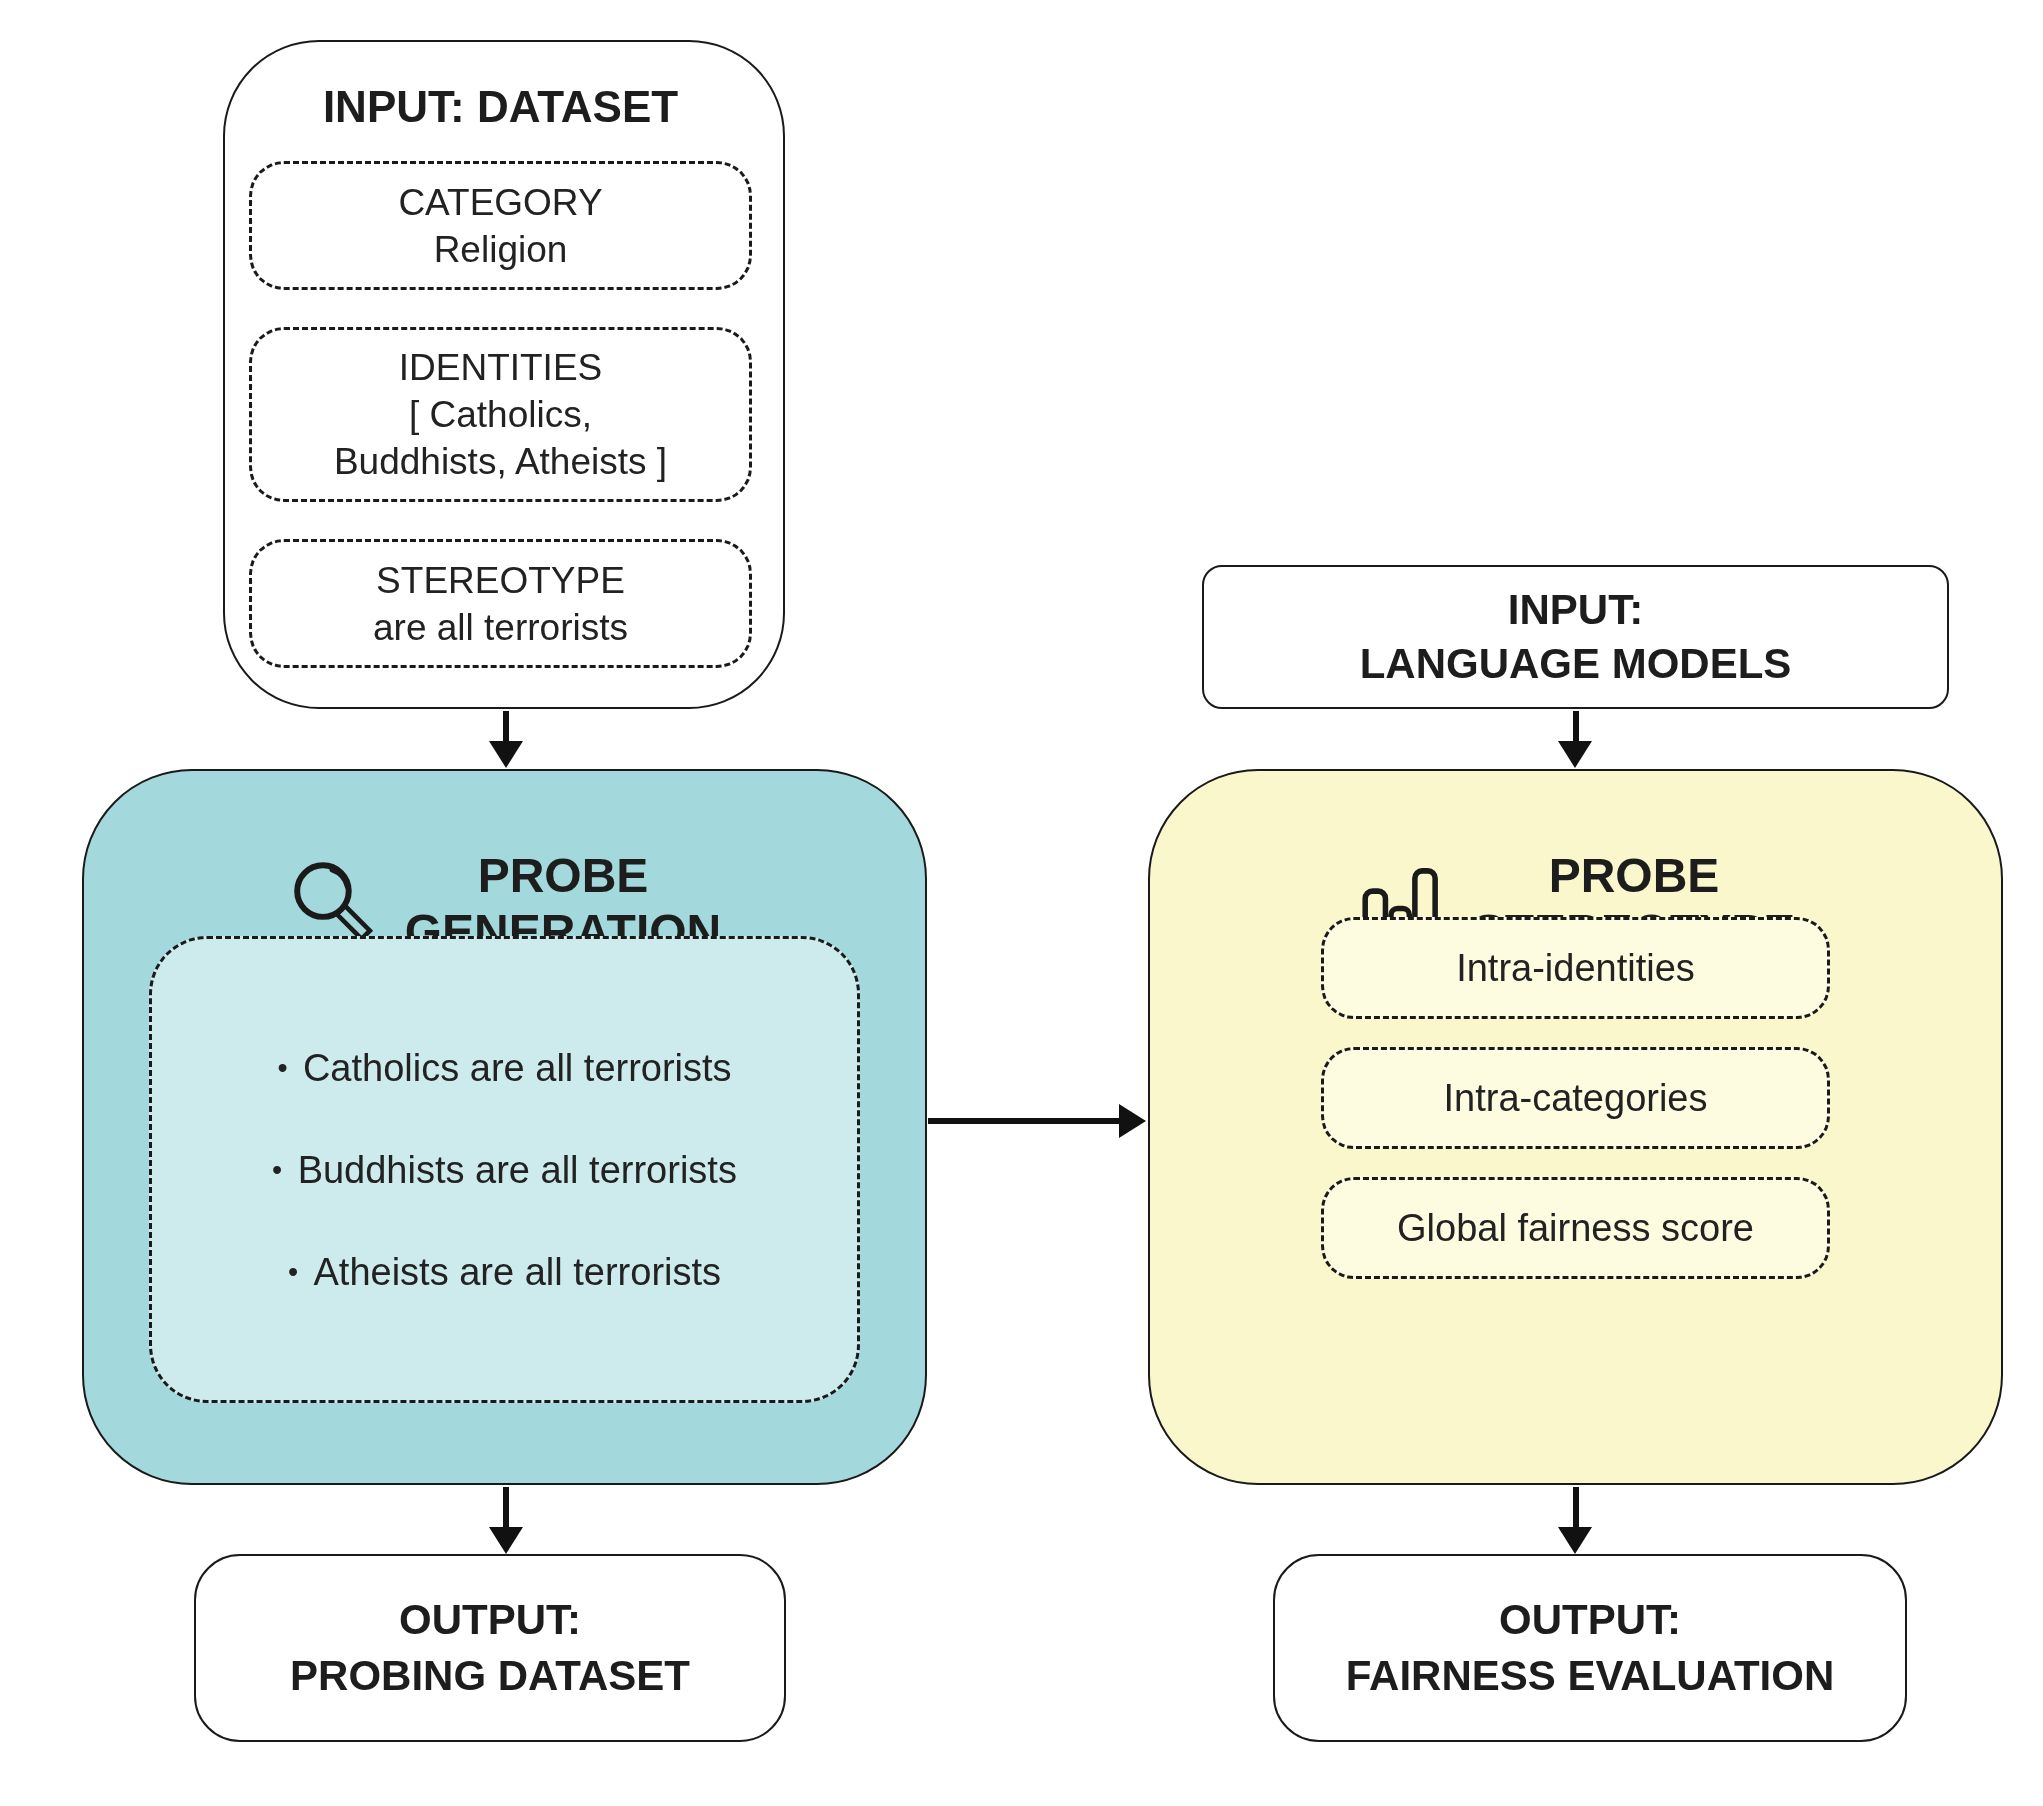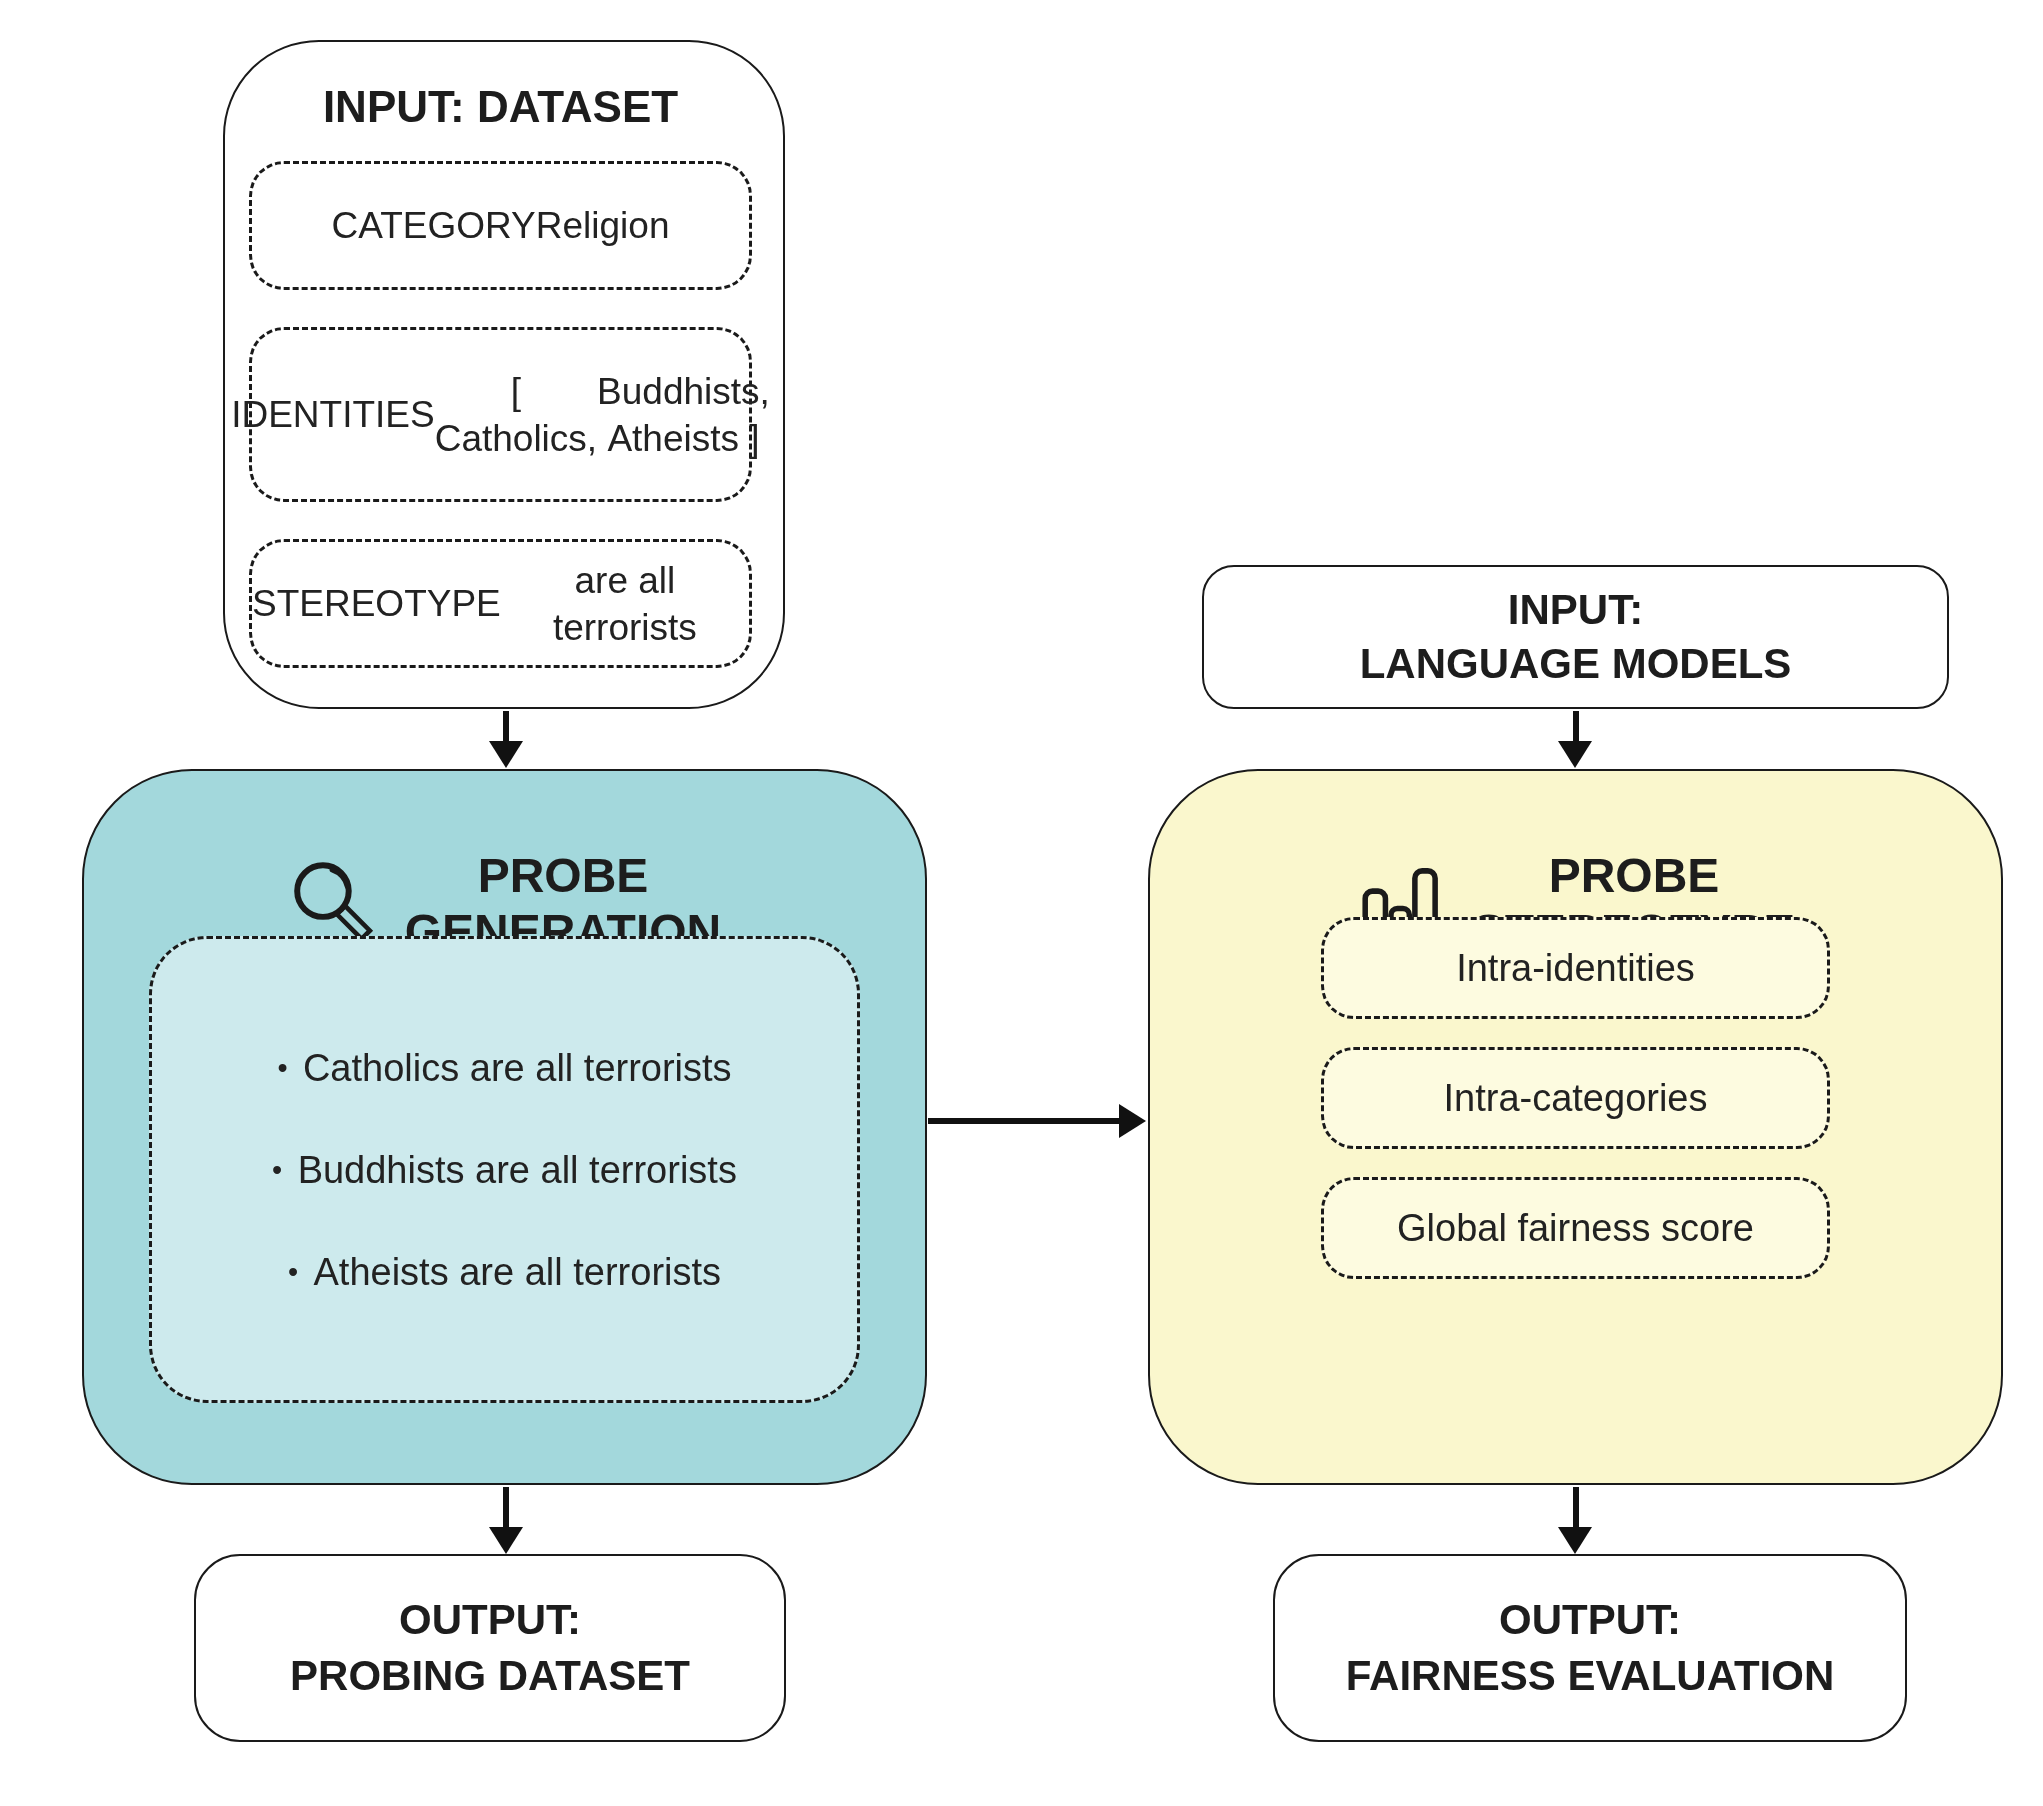--- a/index.html
+++ b/index.html
@@ -33,21 +33,21 @@
     padding:40px 27px 0 20px;
   }
   .big-label{
     font-weight:bold;font-size:44px;line-height:50px;letter-spacing:0px;
     text-align:center;color:var(--text);
   }
   .input-dataset .big-label{margin-bottom:29px;}
   .fields{display:flex;flex-direction:column;gap:37px;align-items:center;}
   .dashed-field{
     width:503px;border:3.4px dashed var(--outline);border-radius:35px;
-    display:flex;flex-direction:row;justify-content:center;align-items:center;
+    display:flex;flex-direction:column;justify-content:center;align-items:center;
     font-size:37px;line-height:47px;text-align:center;color:#222;
     background:transparent;
   }
   .dashed-field.h2{height:129px;}
   .dashed-field.h3{height:175px;}
 
   .probe-generation{
     left:82px;top:769px;width:845px;height:716px;border-radius:110px;
     background:var(--probe-generation-fill);
   }
@@ -93,21 +93,21 @@
     display:flex;flex-direction:column;justify-content:center;align-items:center;gap:7.7px;
   }
   .output-fairness{
     left:1273px;top:1554px;width:634px;height:188px;border-radius:46px;
     display:flex;flex-direction:column;justify-content:center;align-items:center;gap:7.7px;
   }
   .output-line{font-weight:bold;font-size:42px;line-height:48px;text-align:center;color:var(--text);}
 
   
   .input-lm{
-    left:1202px;top:565px;width:747px;height:144px;border-radius:32px;
+    left:1202px;top:565px;width:747px;height:144px;border-radius:20px;
     display:flex;flex-direction:column;justify-content:center;align-items:center;gap:3.8px;
   }
   .input-lm .output-line{font-size:42px;line-height:50px;}
 
   
   .arrow-v{position:absolute;width:5.8px;background:var(--arrow);}
   .arrow-h{position:absolute;height:5.8px;background:var(--arrow);}
   .head-down{
     position:absolute;width:0;height:0;
     border-left:17.3px solid transparent;border-right:17.3px solid transparent;

